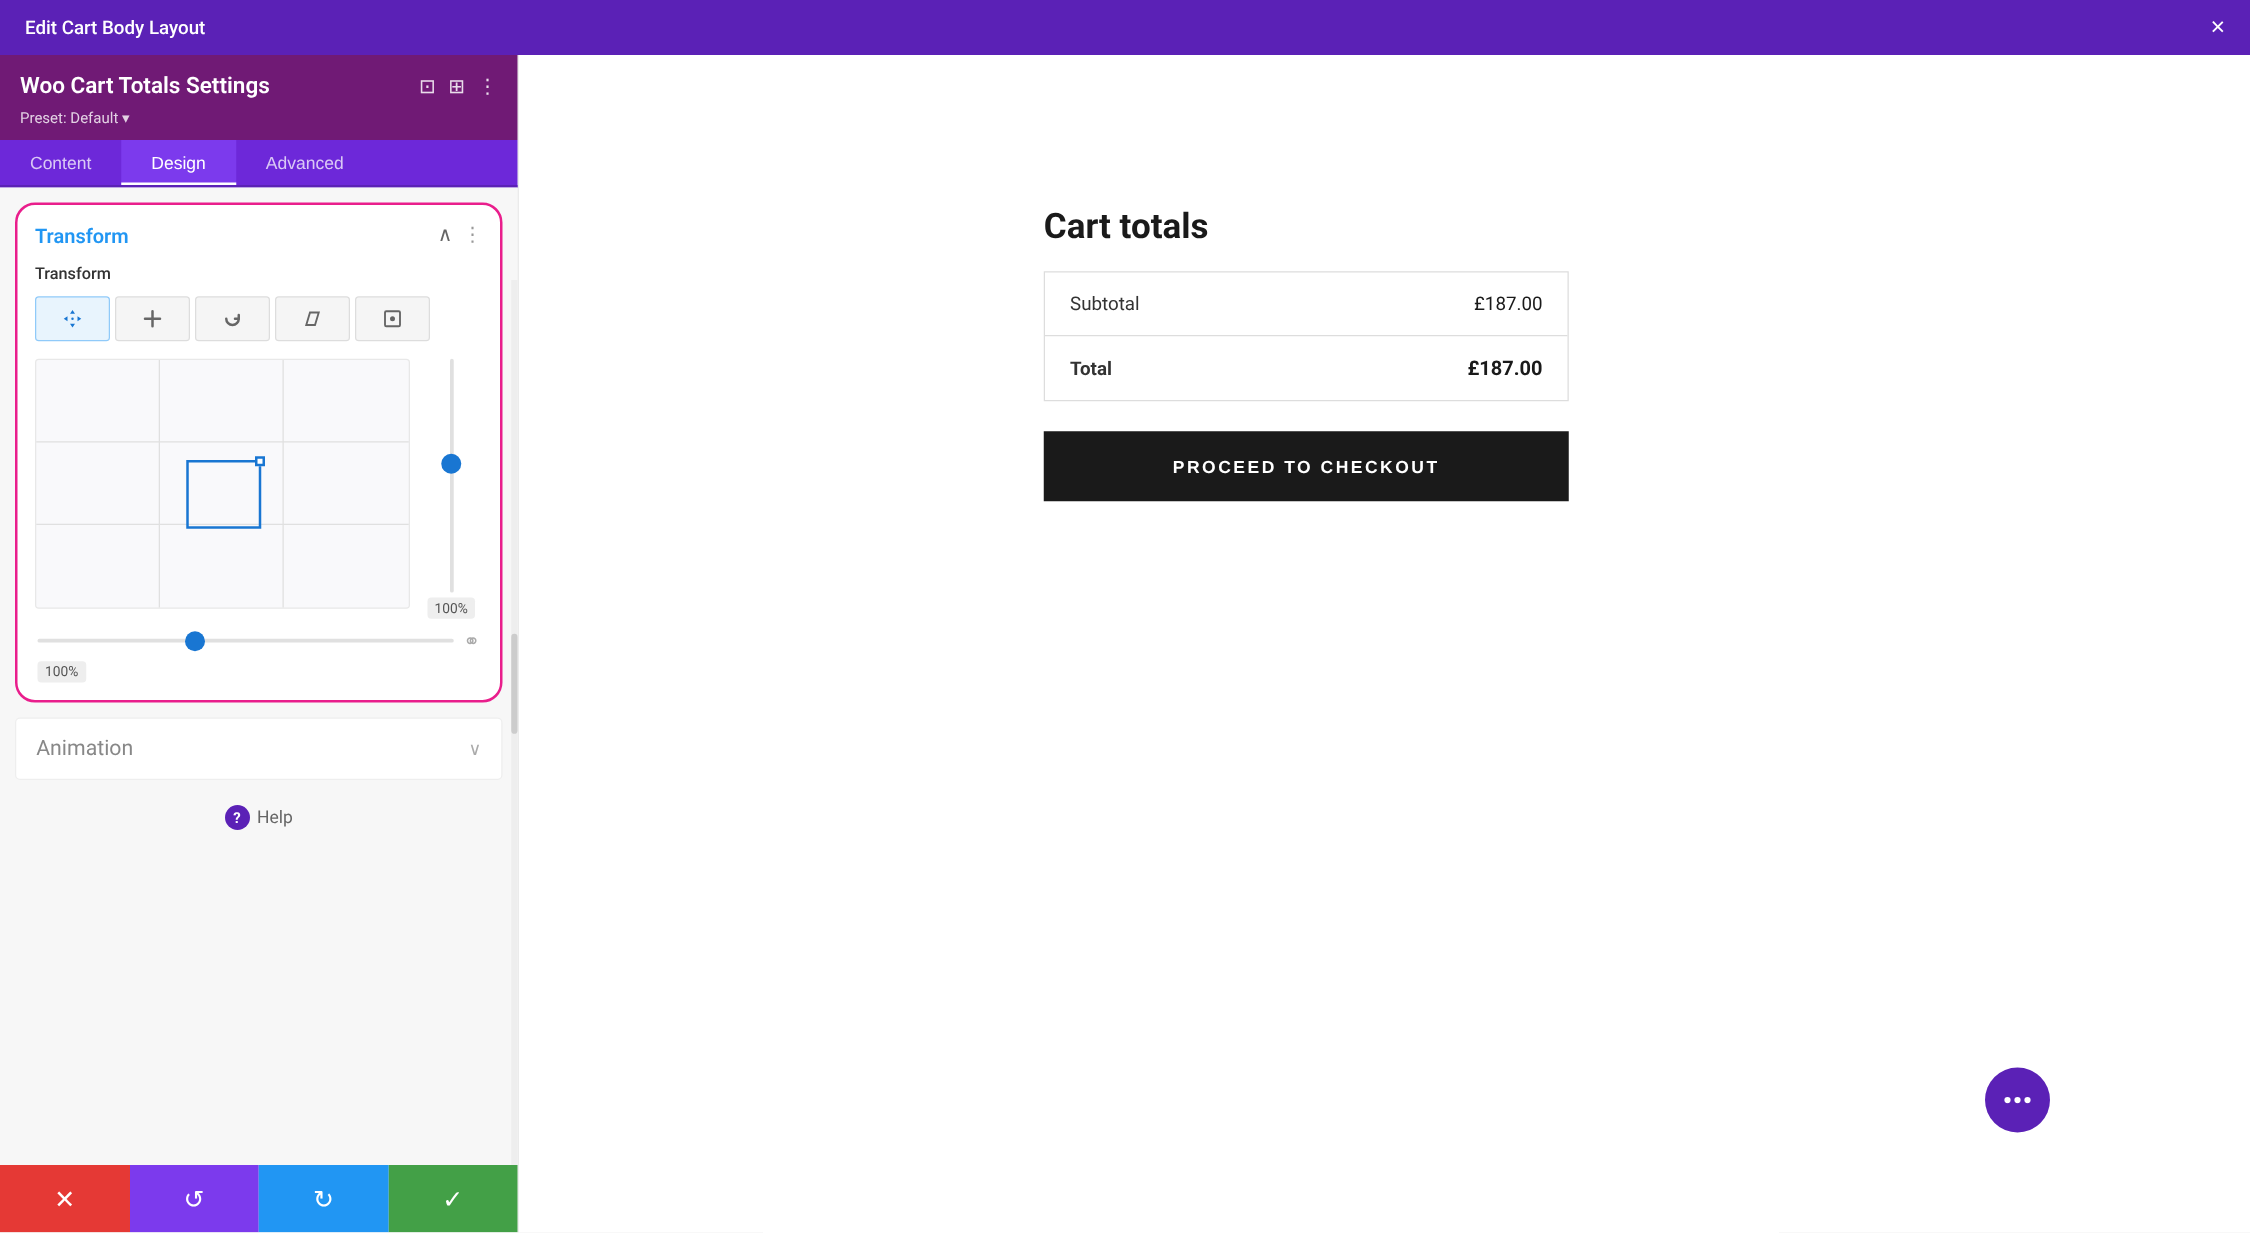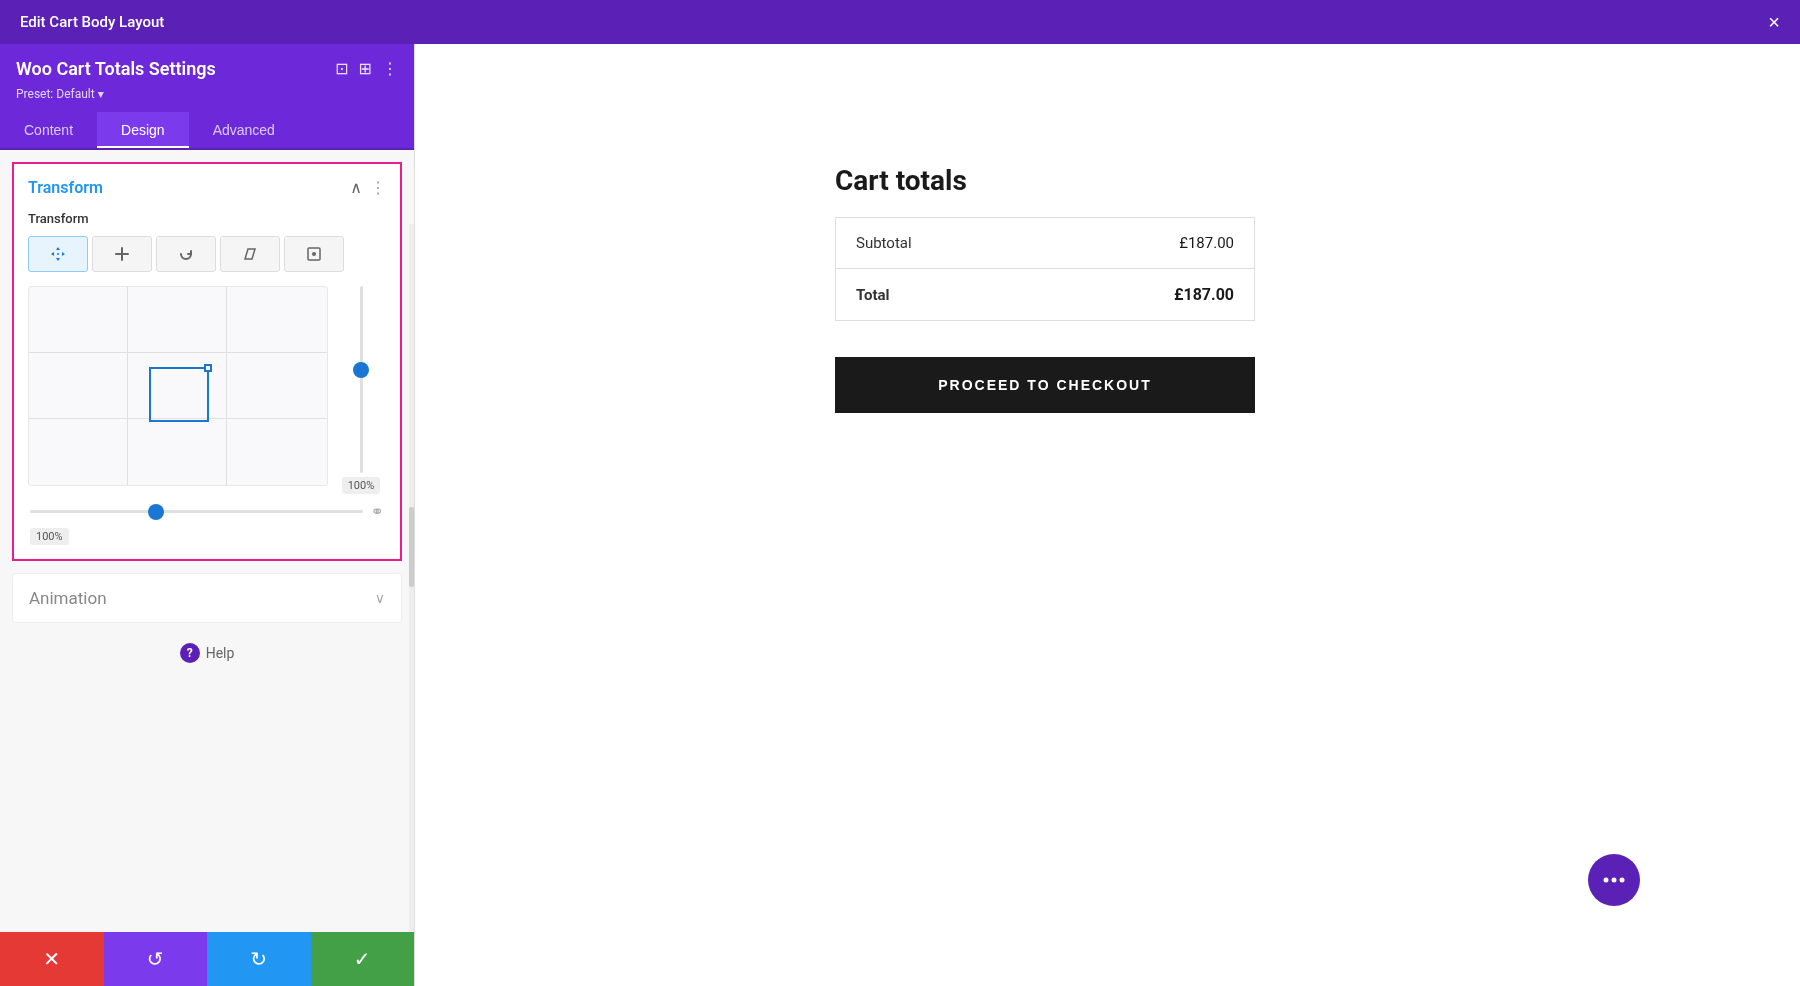--- a/index.html
+++ b/index.html
@@ -28,21 +28,21 @@
       background: #fff;
       display: flex;
       flex-direction: column;
       border-right: 1px solid #ddd;
       flex-shrink: 0;
       position: relative;
     }
 
     
     .panel-header {
-      background: #6d28d9;
+      background: #701a75;
       padding: 14px 16px 10px;
       color: white;
     }
     .panel-header-row {
       display: flex;
       align-items: center;
       justify-content: space-between;
       margin-bottom: 4px;
     }
     .panel-title { font-size: 18px; font-weight: 600; }
@@ -90,21 +90,21 @@
       padding: 10px 16px;
       background: #f0f0f0;
       border-bottom: 1px solid #e0e0e0;
     }
     .filters-label { color: #aaa; font-size: 13px; }
 
     
     .section {
       margin: 12px;
       border: 2px solid #e91e8c;
-      border-radius: 0;
+      border-radius: 16px;
       background: white;
       padding: 14px;
     }
 
     .section-header {
       display: flex;
       align-items: center;
       justify-content: space-between;
       margin-bottom: 14px;
     }
@@ -467,21 +467,21 @@
 
     <div class="panel-scrollbar">
       <div class="panel-scrollbar-thumb"></div>
     </div>
   </div>
 
   <div class="right-content">
     <div class="cart-totals-container">
       <h2 class="cart-totals-title">Cart totals</h2>
 
-      <div style="border: 1px solid #ddd; margin-bottom: 36px;">
+      <div style="border: 1px solid #ddd; margin-bottom: 24px;">
 
         <div class="cart-row">
           <span class="cart-row-label">Subtotal</span>
           <span class="cart-row-value">£187.00</span>
         </div>
 
         <div class="cart-row total">
           <span class="cart-row-label">Total</span>
           <span class="cart-row-value">£187.00</span>
         </div>

